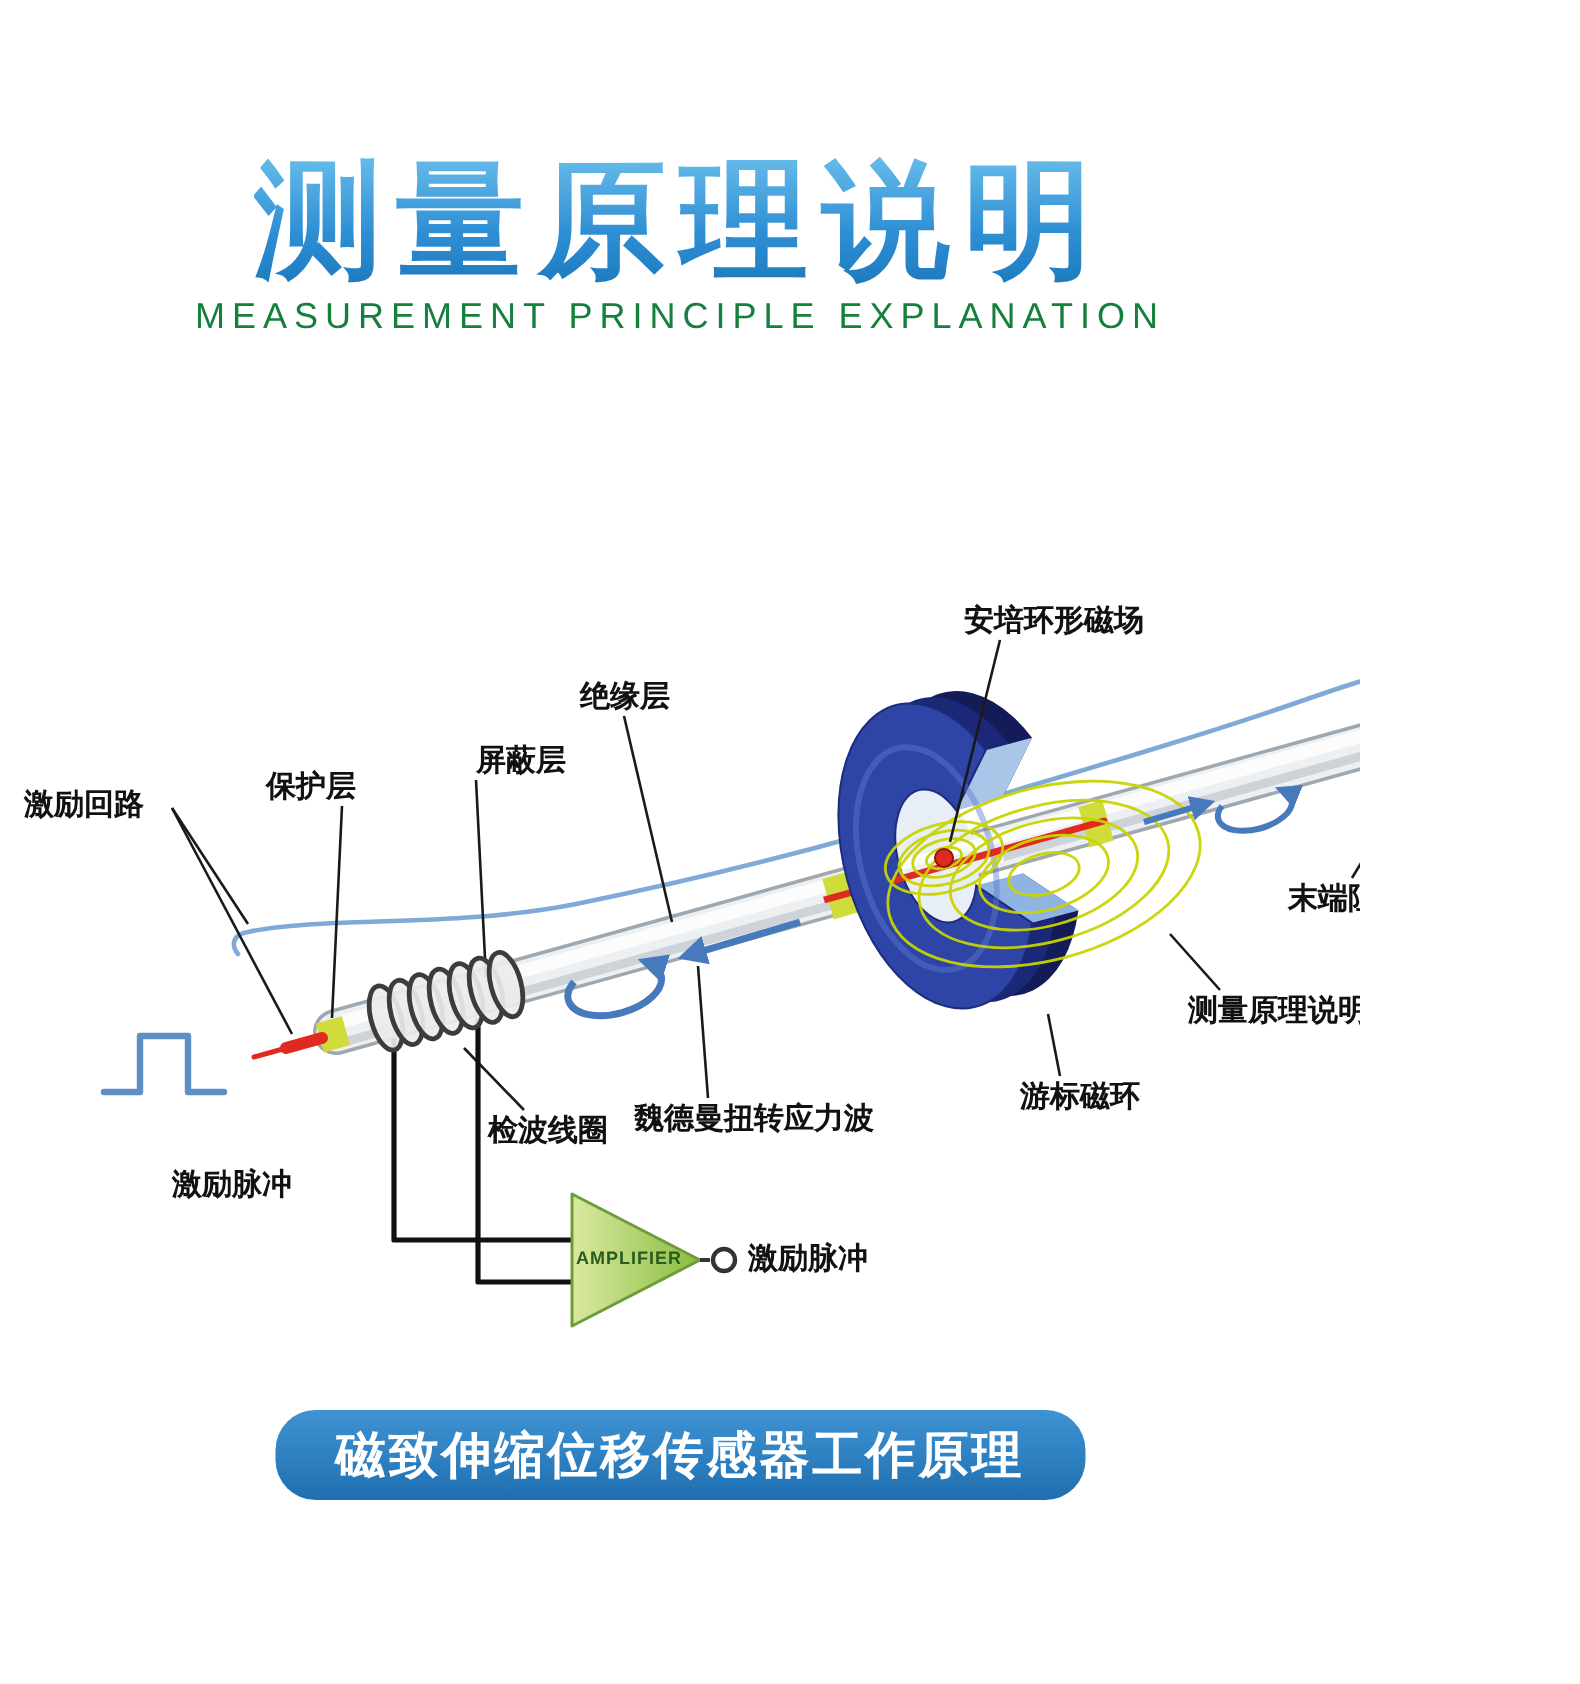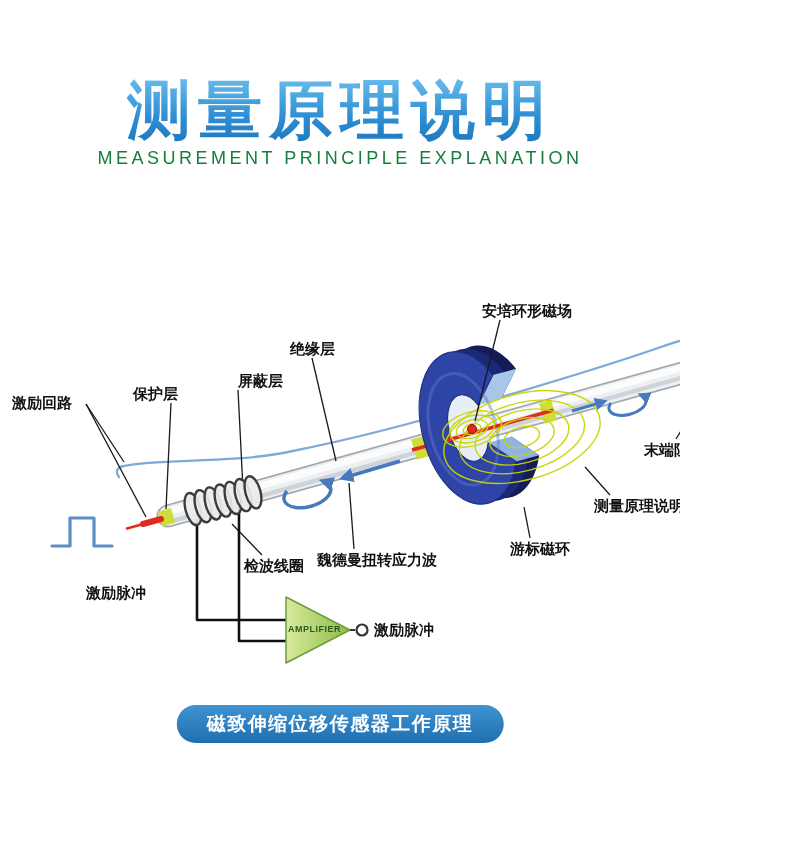--- a/index.html
+++ b/index.html
@@ -31,21 +31,21 @@
 
   .lbl {
     position:absolute; font-size:15px; font-weight:700; color:#111;
     white-space:nowrap; line-height:1.2;
   }
   .lbl.small { font-size:9px; color:#2a5a1e; letter-spacing:0.5px; }
 
   .caption {
     position:absolute; left:50%; top:705px; transform:translateX(-50%);
     background:linear-gradient(180deg,#3f93d2 0%,#1f6fb0 100%);
-    color:#fff; font-size:19px; font-weight:700; letter-spacing:1.5px;
+    color:#fff; font-size:25px; font-weight:700; letter-spacing:1.5px;
     padding:6px 30px; border-radius:20px; white-space:nowrap;
   }
 </style>
 </head>
 <body>
 
 <div class="page">
 
   <div class="title"><span class="grad">测量原理说明</span></div>
   <div class="subtitle">MEASUREMENT PRINCIPLE EXPLANATION</div>

